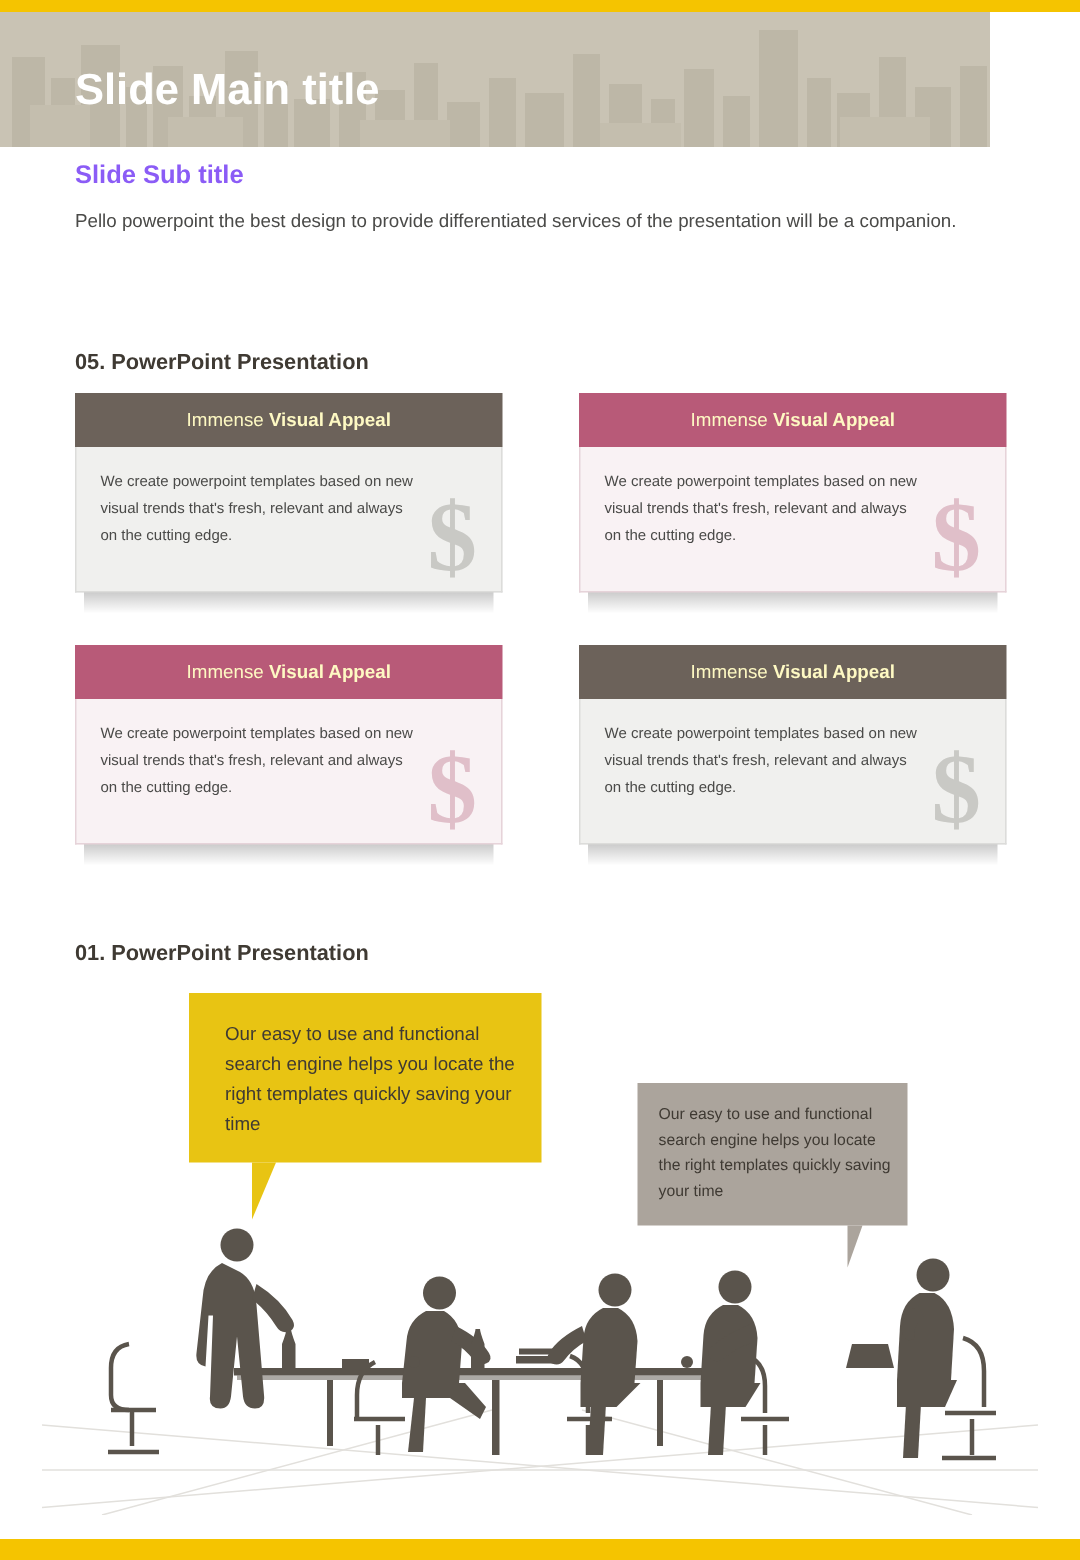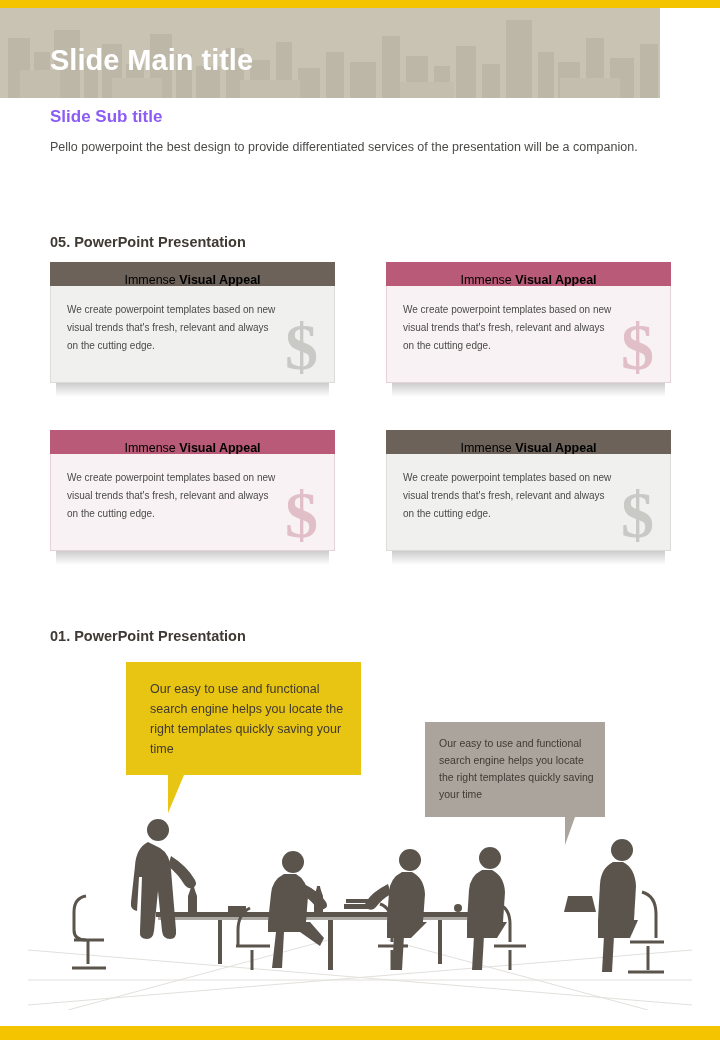--- a/index.html
+++ b/index.html
@@ -70,25 +70,25 @@
   }
   #sec1 { left: 50px; top: 234px; }
   #sec2 { left: 50px; top: 628px; }
 
   
   .card {
     position: absolute;
     width: 285px;
   }
   .card-head {
-    height: 24px;
+    height: 36px;
     line-height: 36px;
     text-align: center;
     font-size: 12.5px;
-    color: #000000;
+    color: #fef9c3;
   }
   .card-head .b { font-weight: bold; }
   .card-body {
     height: 96px;
     position: relative;
     overflow: hidden;
   }
   .card-body .txt {
     position: absolute;
     left: 16px; top: 15px;

